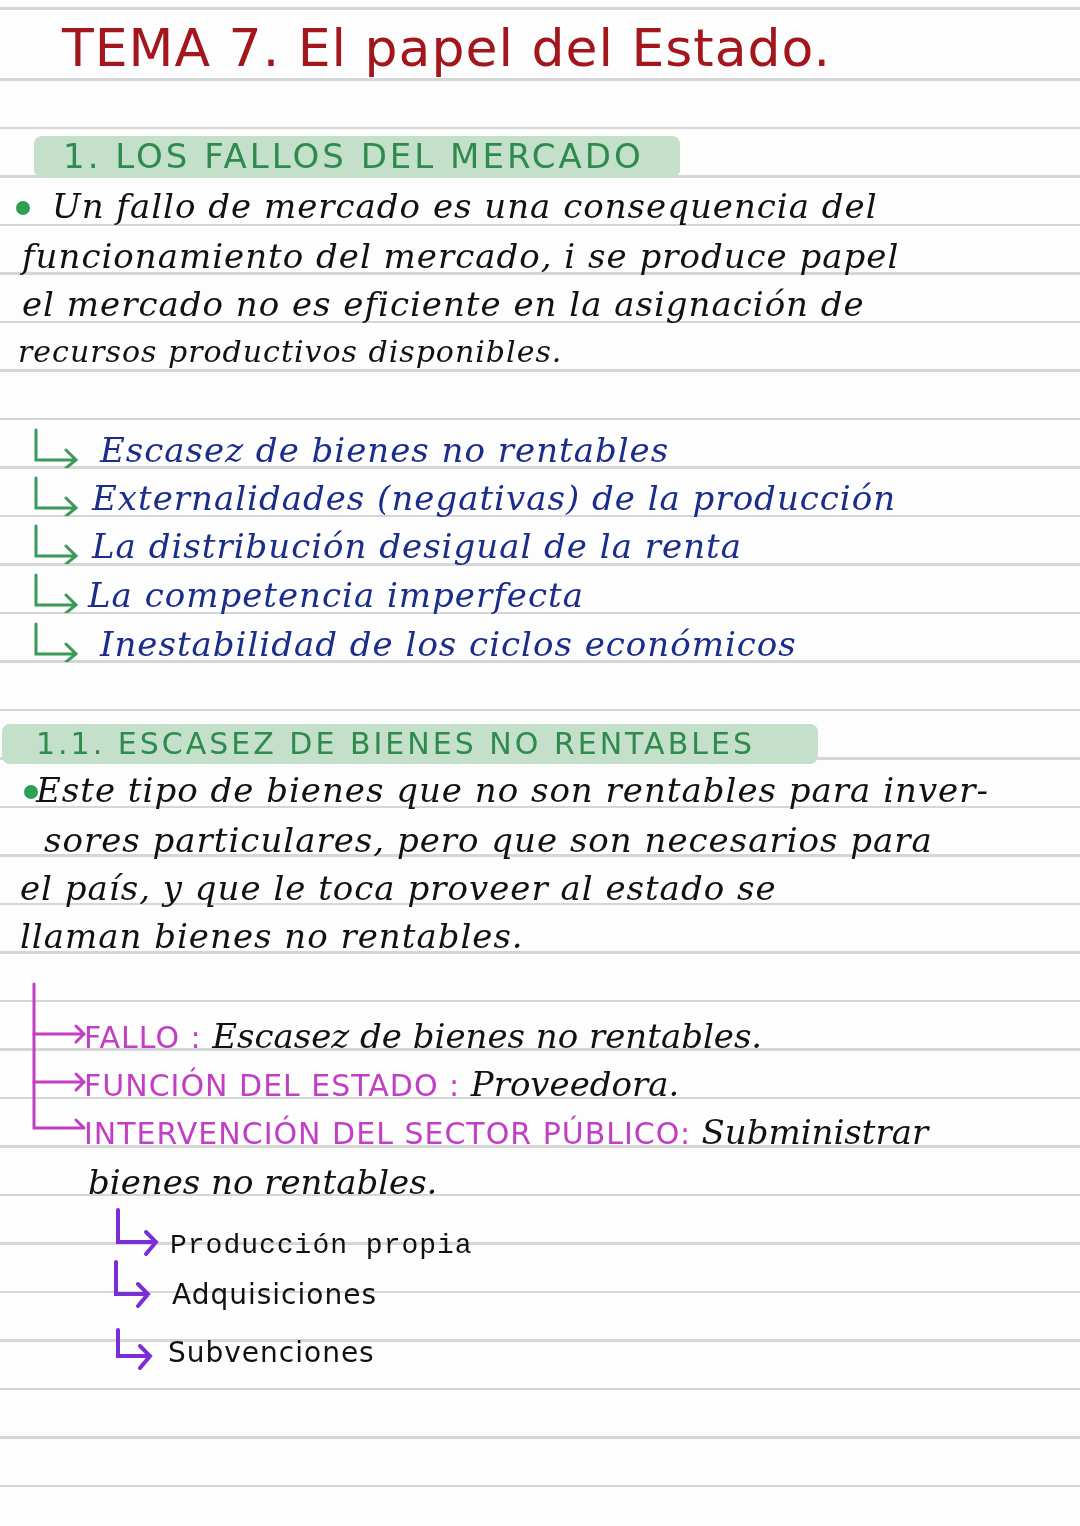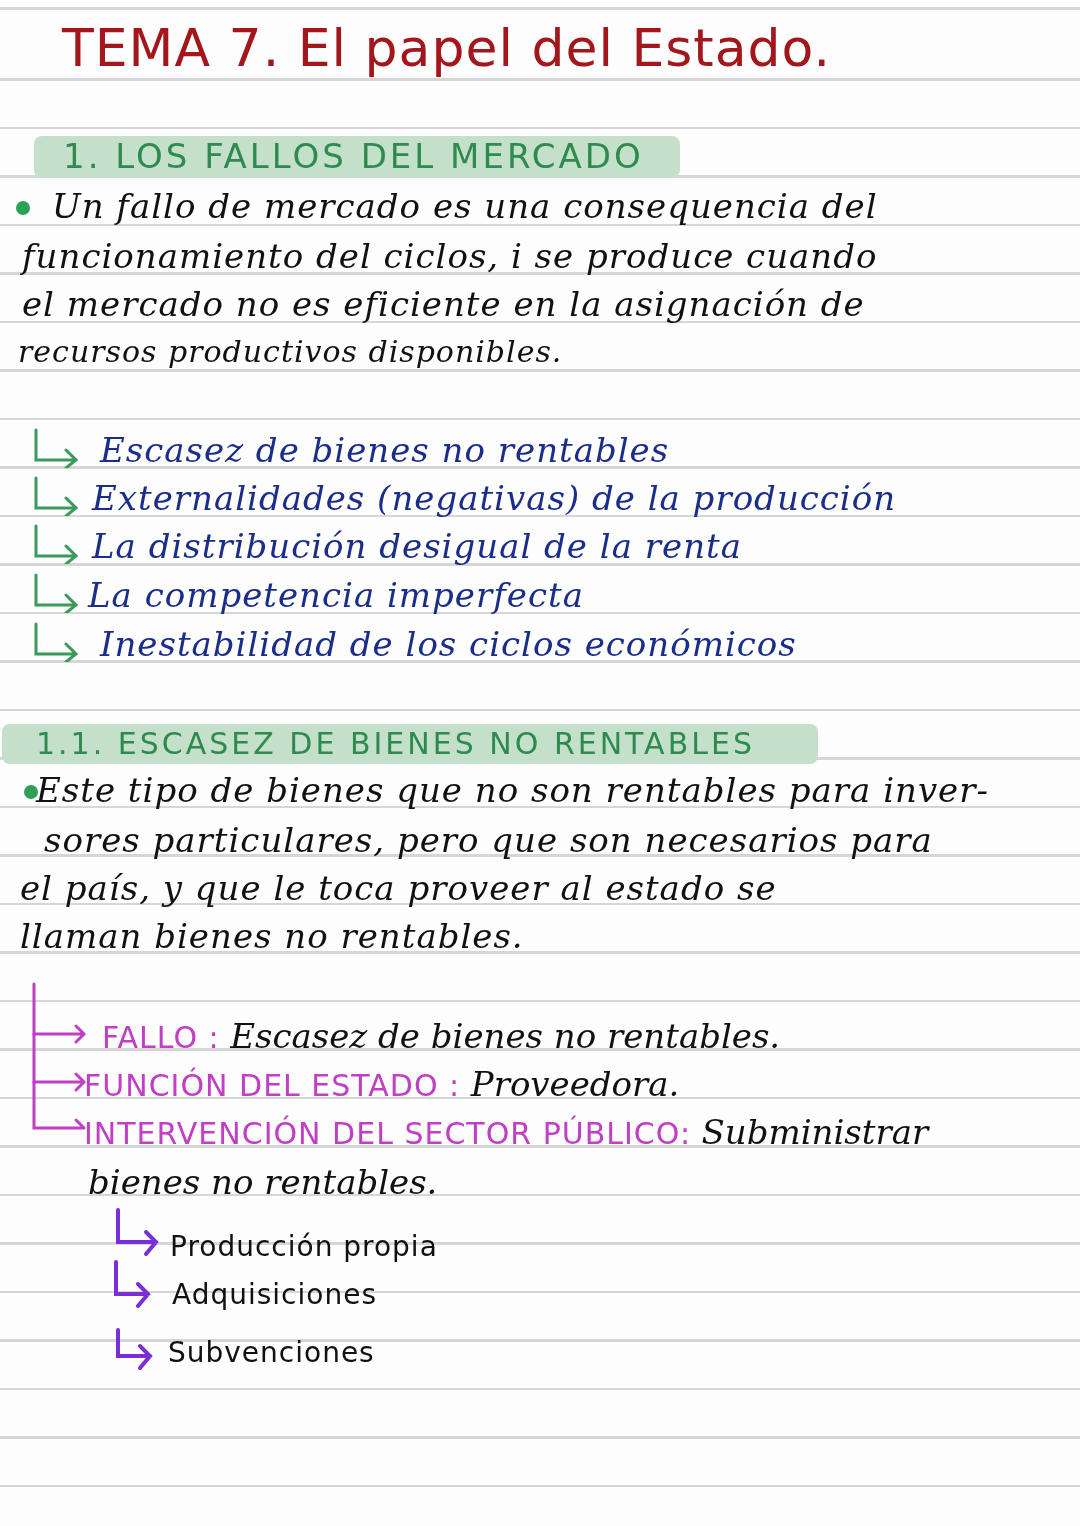--- a/index.html
+++ b/index.html
@@ -41,21 +41,21 @@
 </head>
 <body>
 
 <div class="abs title">TEMA 7. El papel del Estado.</div>
 
 <div class="hl" style="left:34px; top:136px; width:646px; height:42px;"></div>
 <div class="abs h1" style="left:40px; top:136px;margin-left:23px;">1. LOS FALLOS DEL MERCADO</div>
 
 <div class="bullet-dot" style="left:16px; top:201px;"></div>
 <div class="abs body-text" style="left:52px; top:186px;">Un fallo de mercado es una consequencia del</div>
-<div class="abs body-text" style="left:22px; top:236px;">funcionamiento del ciclos, i se produce cuando</div>
+<div class="abs body-text" style="left:22px; top:236px;">funcionamiento del mercado, i se produce papel</div>
 <div class="abs body-text" style="left:22px; top:284px;">el mercado no es eficiente en la asignación de</div>
 <div class="abs body-text" style="left:18px; top:334px; font-size:30px;">recursos productivos disponibles.</div>
 
 <div>
   <svg class="arrow" style="left:30px; top:428px;" width="56" height="40" viewBox="0 0 56 40">
       <path d="M6 2 L6 32 L46 32 M36 22 L46 32 L36 40" fill="none" stroke="#3a9a5a" stroke-width="3" stroke-linecap="round"></path>
     </svg>
   <div class="abs blue-item" style="left:100px; top:430px;">Escasez de bienes no rentables</div>
 
   <svg class="arrow" style="left:30px; top:476px;" width="56" height="40" viewBox="0 0 56 40">
@@ -87,35 +87,35 @@
 <div class="abs body-text" style="left:20px; top:820px;margin-left:24px;">sores particulares, pero que son necesarios para</div>
 <div class="abs body-text" style="left:20px; top:868px;">el país, y que le toca proveer al estado se</div>
 <div class="abs body-text" style="left:20px; top:916px;">llaman bienes no rentables.</div>
 
 <svg class="arrow" style="left:26px; top:982px;" width="70" height="150" viewBox="0 0 70 150">
   <path d="M8 2 L8 52 L58 52 M50 44 L58 52 L50 60" fill="none" stroke="#c13fc4" stroke-width="3" stroke-linecap="round"></path>
   <path d="M8 52 L8 100 L58 100 M50 92 L58 100 L50 108" fill="none" stroke="#c13fc4" stroke-width="3" stroke-linecap="round"></path>
   <path d="M8 100 L8 146 L58 146 M50 138 L58 146" fill="none" stroke="#c13fc4" stroke-width="3" stroke-linecap="round"></path>
 </svg>
 
-<div class="abs" style="left:84px; top:1016px;margin-left:18px;">
+<div class="abs" style="left:84px; top:1016px;">
   <span class="mag">FALLO</span><span class="mag"> : </span><span class="blk">Escasez de bienes no rentables.</span>
 </div>
 <div class="abs" style="left:84px; top:1064px;">
   <span class="mag">FUNCIÓN DEL ESTADO</span><span class="mag"> : </span><span class="blk">Proveedora.</span>
 </div>
 <div class="abs" style="left:84px; top:1112px;">
   <span class="mag">INTERVENCIÓN DEL SECTOR PÚBLICO</span><span class="mag">: </span><span class="blk">Subministrar</span>
 </div>
 <div class="abs blk" style="left:88px; top:1162px;">bienes no rentables.</div>
 
 <svg class="arrow" style="left:110px; top:1206px;" width="56" height="56" viewBox="0 0 56 56">
     <path d="M8 4 L8 36 L46 36 M36 26 L46 36 L36 48" fill="none" stroke="#7a2fd6" stroke-width="4" stroke-linecap="round"></path>
   </svg>
-<div class="abs sub" style="left:170px; top:1230px;">Producción propia</div>
+<div class="abs sub" style="left:170px; top:1230px;font-family:Liberation Mono, monospace;">Producción propia</div>
 
 <svg class="arrow" style="left:108px; top:1258px;" width="56" height="56" viewBox="0 0 56 56">
     <path d="M8 4 L8 36 L40 36 M30 26 L40 36 L30 48" fill="none" stroke="#7a2fd6" stroke-width="4" stroke-linecap="round"></path>
   </svg>
 <div class="abs sub" style="left:172px; top:1278px;">Adquisiciones</div>
 
 <svg class="arrow" style="left:110px; top:1326px;" width="56" height="56" viewBox="0 0 56 56">
     <path d="M8 4 L8 30 L40 30 M30 20 L40 30 L30 42" fill="none" stroke="#7a2fd6" stroke-width="4" stroke-linecap="round"></path>
   </svg>
 <div class="abs sub" style="left:168px; top:1336px;">Subvenciones</div>

